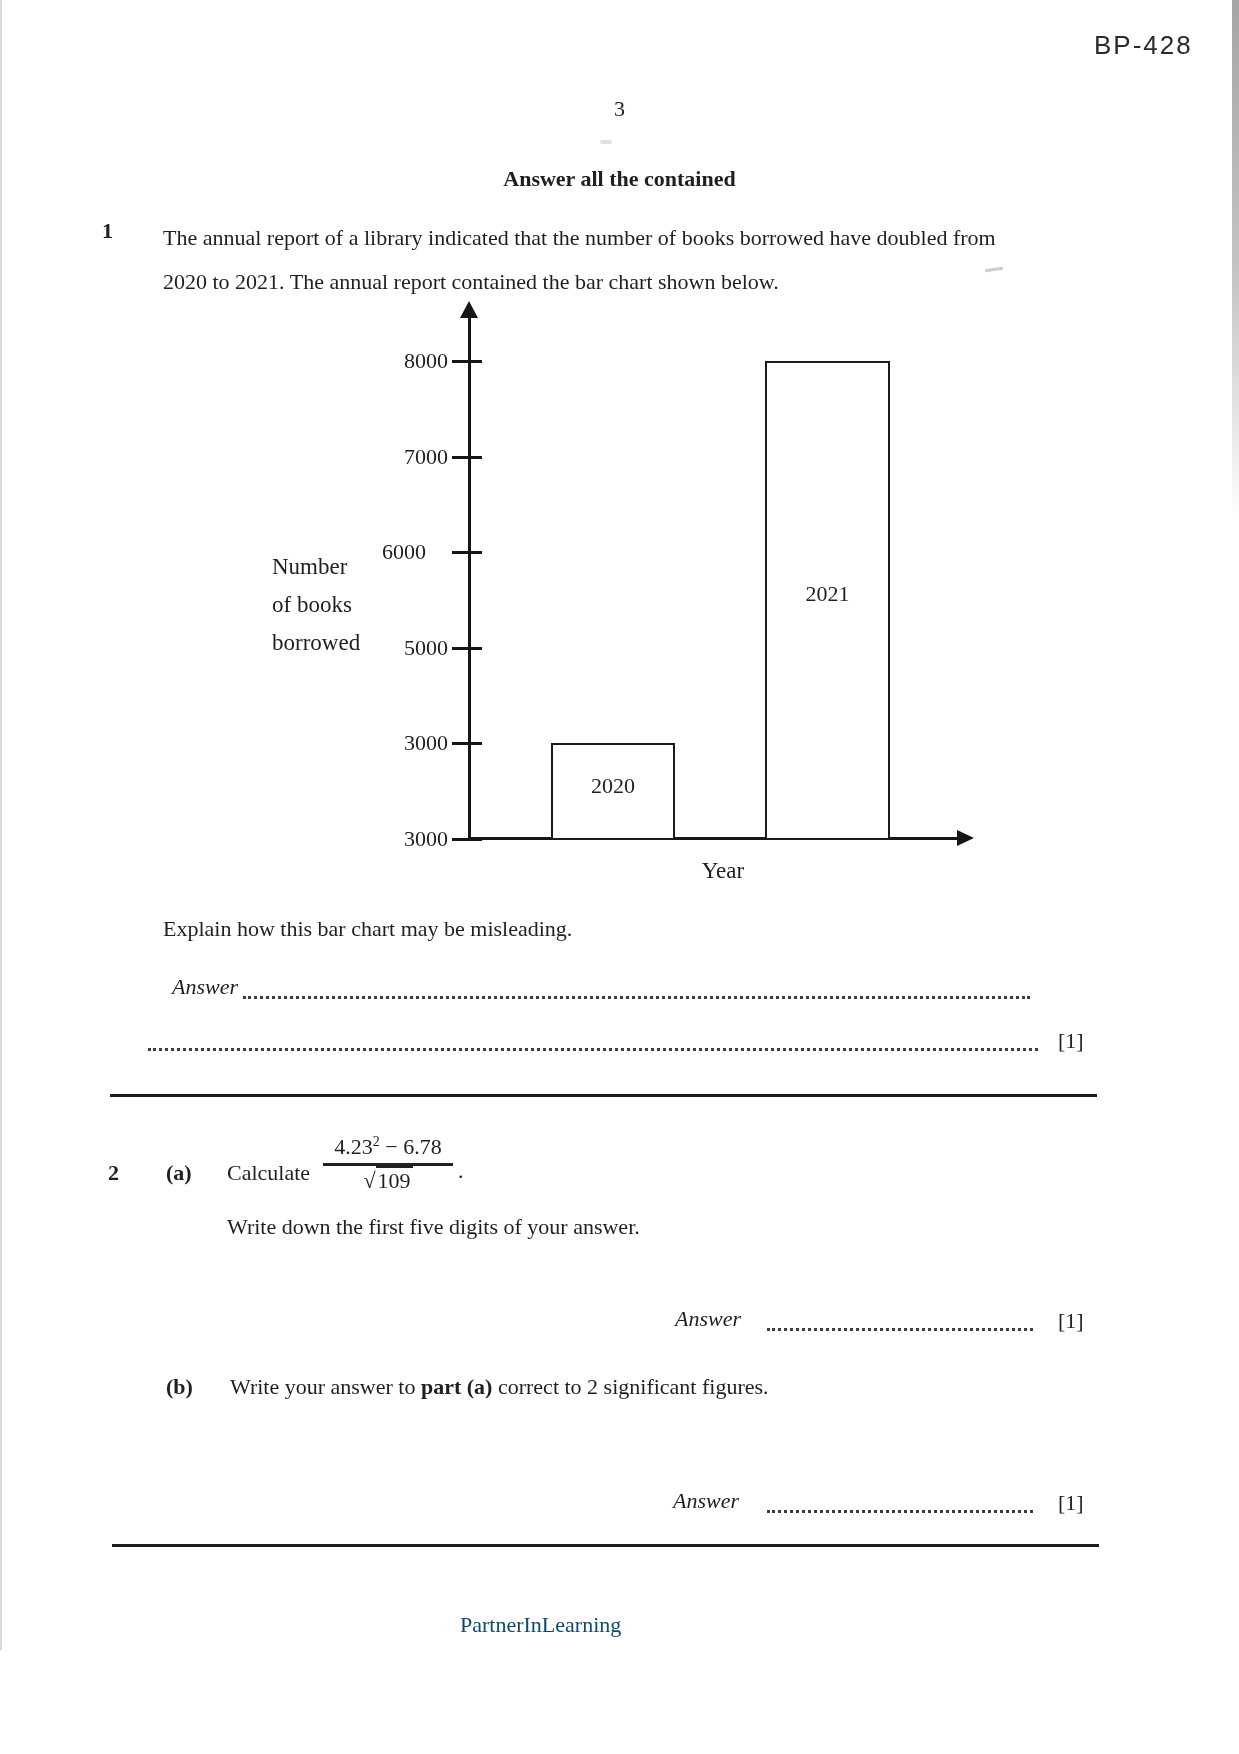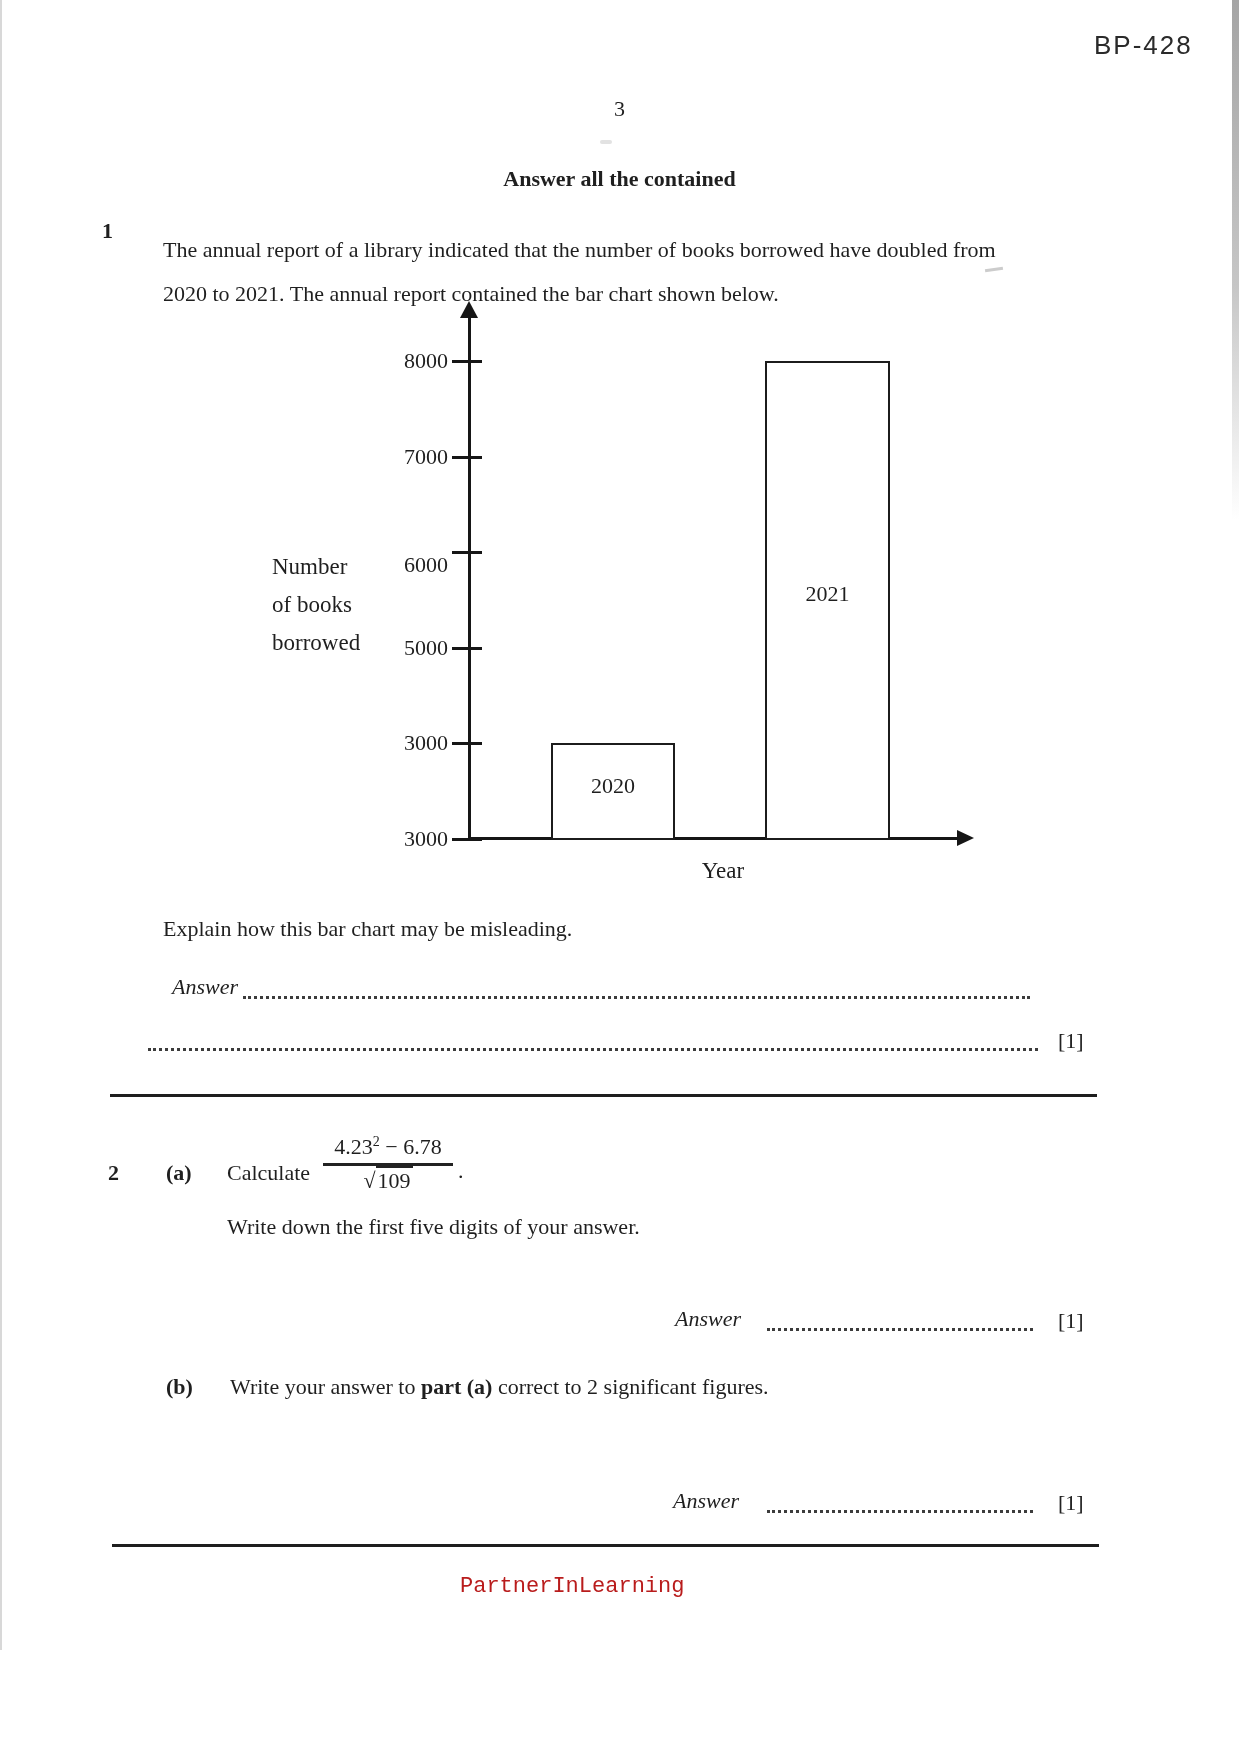--- a/index.html
+++ b/index.html
@@ -16,21 +16,21 @@
   
   .bp-code{
     left:1094px;top:30px;
     font-family:"Liberation Sans","DejaVu Sans",sans-serif;
     font-size:26px;letter-spacing:2px;color:#2a2a2a;
   }
   .page-num{left:0;top:96px;width:1239px;text-align:center;}
   .heading{left:0;top:166px;width:1239px;text-align:center;font-weight:bold;}
   
   .q1-num{left:102px;top:218px;font-weight:bold;}
-  .q1-text{left:163px;top:228px;width:920px;line-height:44px;}
+  .q1-text{left:163px;top:216px;width:920px;line-height:44px;}
   .q1-prompt{left:163px;top:916px;}
   
   #chart{left:0;top:0;width:1239px;height:1754px;pointer-events:none;}
   .y-axis{left:468px;top:316px;width:3px;height:524px;background:#161616;}
   .y-arrow{left:460px;top:301px;width:0;height:0;
     border-left:9px solid transparent;border-right:9px solid transparent;
     border-bottom:17px solid #161616;}
   .x-axis{left:469px;top:837px;width:490px;height:3px;background:#161616;}
   .x-arrow{left:957px;top:830px;width:0;height:0;
     border-top:8px solid transparent;border-bottom:8px solid transparent;
@@ -49,21 +49,21 @@
   
   .bold{font-weight:bold;}
   .frac{left:323px;top:1134px;width:130px;text-align:center;}
   .frac .num{font-size:22px;white-space:nowrap;}
   .frac .num sup{font-size:14px;}
   .frac .bar-line{border-top:3px solid #222;margin-top:3px;}
   .frac .den{font-size:22px;margin-top:2px;white-space:nowrap;}
   .frac .den .radicand{border-top:2px solid #222;padding:0 2px;}
   .after-frac{left:458px;top:1158px;}
   
-  .footer-partner{left:460px;top:1574px;font-family:Liberation Mono, monospace;font-size:22px;color:#b91c1c;}
+  .footer-partner{left:460px;top:1612px;font-family:Liberation Serif, serif;font-size:22px;color:#0c4a6e;}
   .footer-code{left:460px;top:1688px;font-family:"Liberation Sans","DejaVu Sans",sans-serif;font-size:22px;color:#2e2e2e;}
   .footer-site{left:52px;top:1680px;font-family:"DejaVu Sans Mono","Liberation Mono",monospace;font-size:34px;letter-spacing:1px;color:#2b2b2b;}
   
   .edge-left{left:0;top:0;width:2px;height:1754px;background:#d8d8d8;}
   .edge-right{right:0;top:0;width:7px;height:520px;
     background:linear-gradient(#a5a5a5,#c6c6c6 55%,rgba(220,220,220,0));}
   .speck1{left:985px;top:268px;width:18px;height:3px;background:#cccccc;transform:rotate(-8deg);}
   .speck2{left:600px;top:140px;width:12px;height:4px;background:#e2e2e2;border-radius:2px;}
 </style>
 </head>
@@ -97,21 +97,21 @@
       <div>borrowed</div>
     </div>
     <div class="abs xlabel">Year</div>
   <div class="tick" style="top: 838px;"></div>
       <div class="tick-label" style="top: 826px;">3000</div>
       <div class="tick" style="top: 742px;"></div>
       <div class="tick-label" style="top: 730px;">3000</div>
       <div class="tick" style="top: 647px;"></div>
       <div class="tick-label" style="top: 635px;">5000</div>
       <div class="tick" style="top: 551px;"></div>
-      <div class="tick-label" style="top: 552px;">6000</div>
+      <div class="tick-label" style="top: 539px; text-align: center;">6000</div>
       <div class="tick" style="top: 456px;"></div>
       <div class="tick-label" style="top: 444px;">7000</div>
       <div class="tick" style="top: 360px;"></div>
       <div class="tick-label" style="top: 348px;">8000</div>
       <div class="bar" style="left: 551px; top: 743px; width: 124px; height: 97px;"></div>
       <div class="bar-label" style="left: 551px; width: 124px; top: 773px;">2020</div>
       <div class="bar" style="left: 765px; top: 361px; width: 125px; height: 479px;"></div>
       <div class="bar-label" style="left: 765px; width: 125px; top: 581px;">2021</div>
     </div>
 

